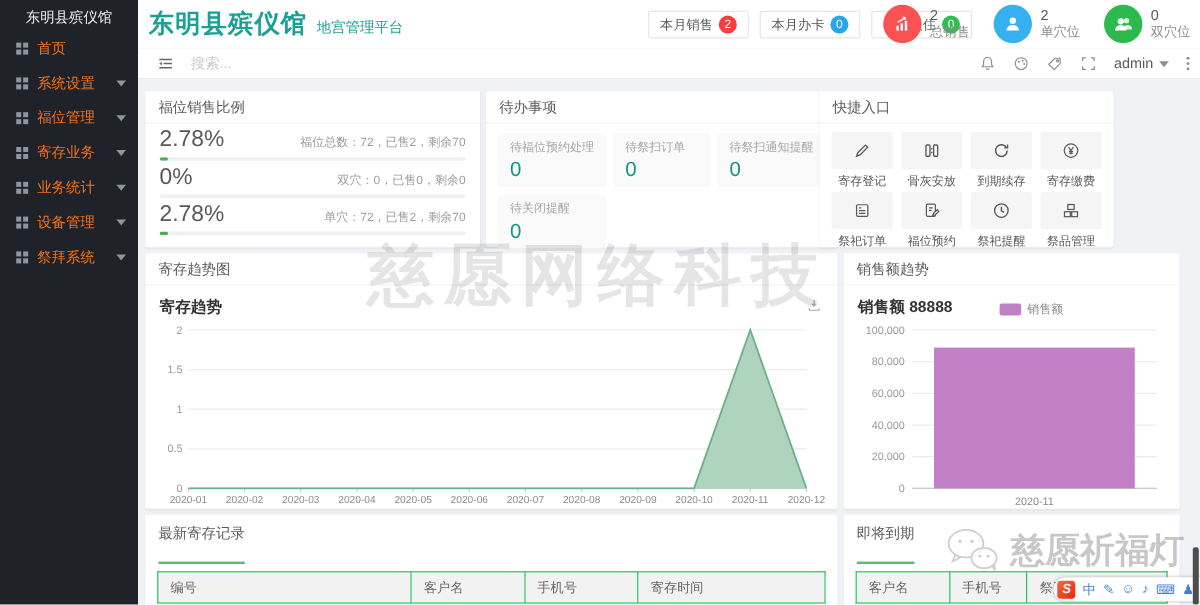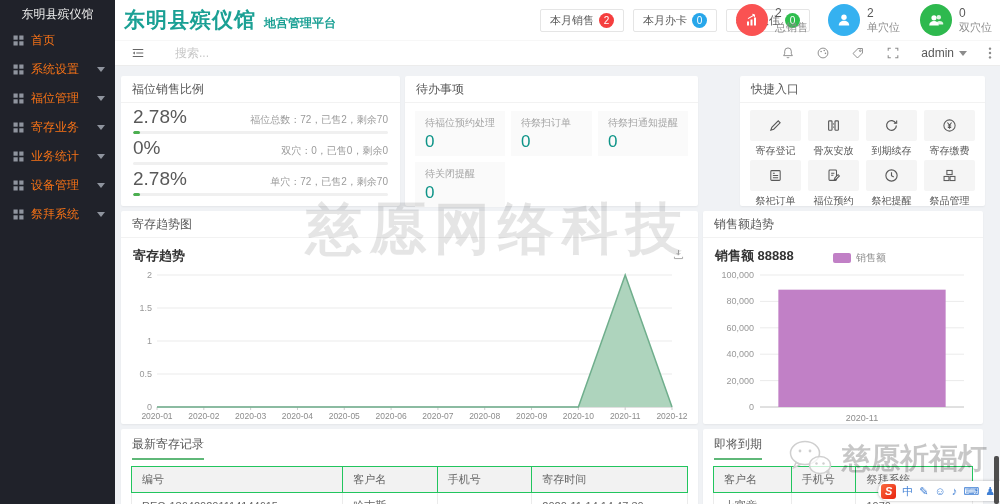--- a/index.html
+++ b/index.html
@@ -8,44 +8,44 @@
 svg text{font-family:"Liberation Sans","DejaVu Sans",sans-serif}
 
 .sidebar{position:absolute;left:0;top:0;width:115px;height:504px;background:#20222a;z-index:5}
 .side-title{height:26px;line-height:28px;text-align:center;color:#ededed;font-size:12px}
 .side-item{height:29px;display:flex;align-items:center;padding:0 10px 0 13px;color:#f97316;font-size:12px;cursor:pointer}
 .side-item .mi{margin-right:7px;flex:none}
 .chev{margin-left:auto;width:0;height:0;border-left:4px solid transparent;border-right:4px solid transparent;border-top:5px solid #8f949e}
 
 .header{position:absolute;left:115px;top:0;width:885px;height:40px;background:#fff;display:flex;align-items:center;padding-left:9px;z-index:4}
 .brand{font-size:21px;font-weight:bold;color:#1aa094;letter-spacing:1px;white-space:nowrap}
-.brand-sub{font-size:12px;font-weight:bold;color:#1aa094;margin-left:8px;padding-top:7px;white-space:nowrap}
+.brand-sub{font-size:12px;font-weight:normal;color:#1aa094;margin-left:8px;padding-top:7px;white-space:nowrap}
 .mb-group{position:absolute;left:425px;display:flex;gap:9px}
 .mbtn{display:flex;align-items:center;gap:5px;border:1px solid #e5e5e5;border-radius:2px;background:#fff;padding:3px 9px;font-size:11px;color:#595959;cursor:pointer;white-space:nowrap}
 .badge{width:15px;height:15px;border-radius:50%;color:#fff;font-size:10px;display:flex;align-items:center;justify-content:center}
 .stats{position:absolute;right:8px;display:flex;gap:20px}
 .stat{display:flex;align-items:center;gap:7px}
 .stat-circle{width:32px;height:32px;border-radius:50%;display:flex;align-items:center;justify-content:center;flex:none}
 .stat-value{font-size:12px;color:#595959;line-height:1.25}
 .stat-label{font-size:11px;color:#8c8c8c;line-height:1.25;white-space:nowrap}
 
 .toolbar{position:absolute;left:115px;top:40px;width:885px;height:26px;background:#fff;border-top:1px solid #f7f7f7;border-bottom:1px solid #ececec;display:flex;align-items:center;z-index:4}
 .shrink{margin-left:16px;cursor:pointer;display:flex}
-.search-input{border:none;outline:none;margin-left:30px;font-size:12px;color:#c2410c;width:150px;background:transparent}
+.search-input{border:none;outline:none;margin-left:14px;font-size:12px;color:#c2410c;width:150px;background:transparent}
 .search-input::placeholder{color:#c8c8c8}
-.tb-right{margin-left:auto;display:flex;align-items:center;gap:21px;padding-right:8px;color:#8c8c8c}
+.tb-right{margin-left:auto;display:flex;align-items:center;gap:14px;padding-right:8px;color:#8c8c8c}
 .tb-ic{cursor:pointer;display:flex}
 .admin{font-size:12px;color:#595959;display:flex;align-items:center;gap:5px;cursor:pointer}
 .caret{width:0;height:0;border-left:4px solid transparent;border-right:4px solid transparent;border-top:5px solid #8c8c8c}
 
 .card{position:absolute;background:#fff;border-radius:2px;box-shadow:0 1px 2px rgba(0,0,0,.05)}
 .card-hd{height:27px;line-height:27px;padding:0 11px;font-size:12px;color:#595959;border-bottom:1px solid #f2f2f2}
 #card-ratio{left:121px;top:76px;width:279px;height:130px}
 #card-todo{left:405px;top:76px;width:293px;height:130px}
-#card-quick{left:740px;top:76px;width:245px;height:130px}
+#card-quick{left:683px;top:76px;width:245px;height:130px}
 #card-trend{left:121px;top:211px;width:577px;height:213px}
 #card-sales{left:703px;top:211px;width:280px;height:213px}
 #card-latest{left:121px;top:429px;width:577px;height:100px}
 #card-expiring{left:703px;top:429px;width:280px;height:100px}
 
 .ratio-row{padding:3px 12px 0}
 .ratio-line{display:flex;justify-content:space-between;align-items:baseline}
 .ratio-pct{font-size:19px;color:#595959}
 .ratio-detail{font-size:10px;color:#9b9b9b}
 .ratio-bar{height:3px;background:#f0f0f0;border-radius:2px;margin-top:3px;overflow:hidden}
@@ -61,21 +61,21 @@
 .qtile{height:31px;background:#f5f5f5;border-radius:2px;display:flex;align-items:center;justify-content:center;color:#666}
 .qlabel{font-size:10px;color:#595959;text-align:center;margin-top:3px;white-space:nowrap}
 
 .inner-title{font-size:13px;font-weight:bold;color:#333;padding:9px 12px 2px;position:relative}
 .dl-icon{position:absolute;right:13px;top:10px;cursor:pointer;display:flex}
 .legend{position:absolute;left:130px;top:13px;display:flex;align-items:center;gap:5px;font-weight:normal}
 .legend-swatch{width:18px;height:10px;border-radius:2px}
 .legend-label{font-size:10px;color:#8c8c8c}
 
 .tab-title{padding:7px 11px 0;font-size:12px;color:#595959}
-.tab-title span{display:inline-block;padding-bottom:5px;border-bottom:2px solid #5fb878}
+.tab-title span{display:inline-block;padding-bottom:15px;border-bottom:2px solid #5fb878}
 .tbl{width:calc(100% - 20px);margin:6px 10px 0;border-collapse:collapse;font-size:11px;table-layout:fixed}
 .tbl th{background:#f2f2f2;color:#666;font-weight:normal;text-align:left;padding:5px 10px;border:1px solid #22c55e;white-space:nowrap;overflow:hidden}
 .tbl td{color:#666;padding:5px 10px;border:1px solid #ebebeb;white-space:nowrap;overflow:hidden}
 
 .wm-center{position:absolute;left:306px;top:192px;font-size:56px;font-weight:bold;color:rgba(0,0,0,.10);letter-spacing:8px;z-index:40;pointer-events:none;white-space:nowrap}
 .wm-corner{position:absolute;left:786px;top:438px;display:flex;align-items:center;gap:6px;z-index:40;pointer-events:none}
 .wm-corner-text{font-size:29px;font-weight:bold;color:rgba(0,0,0,.22);white-space:nowrap}
 .ime{position:absolute;right:0;top:481px;height:20px;background:#fff;border-radius:10px 0 0 10px;box-shadow:0 0 3px rgba(0,0,0,.3);display:flex;align-items:center;gap:6px;padding:0 5px 0 3px;z-index:60}
 .ime-logo{width:15px;height:15px;border-radius:3px;background:linear-gradient(135deg,#fb6a3f,#e8240e);color:#fff;font-weight:bold;font-size:11px;display:flex;align-items:center;justify-content:center;font-style:italic}
 .ime-ic{font-size:11px;color:#3f7fd4;cursor:pointer}

